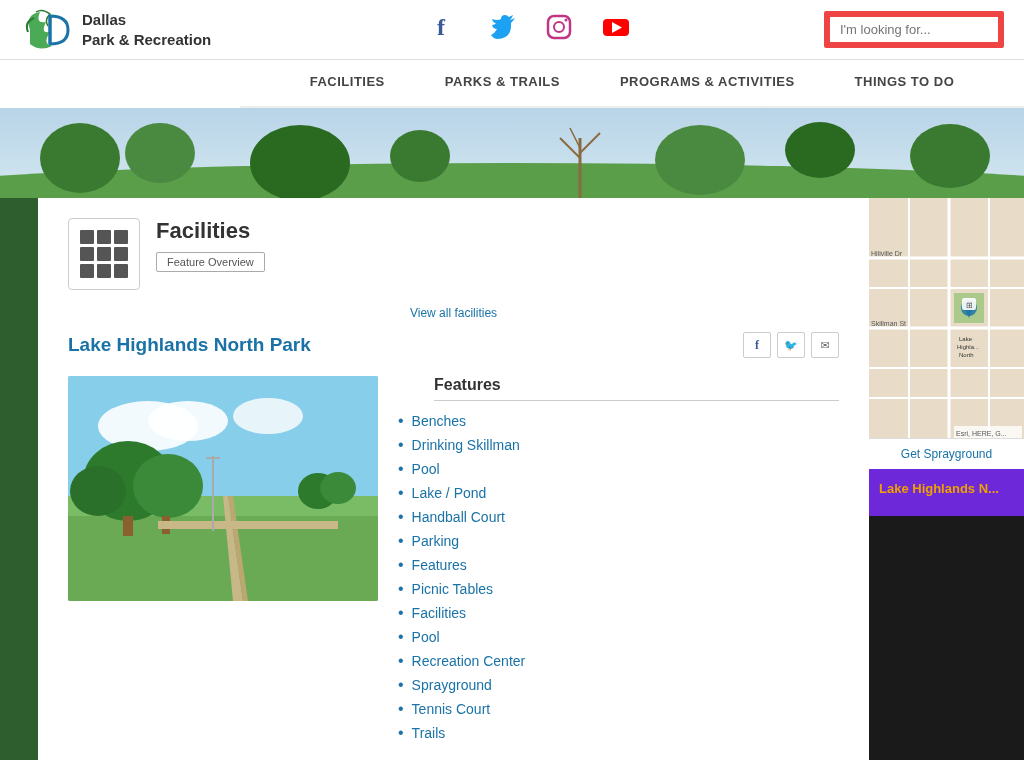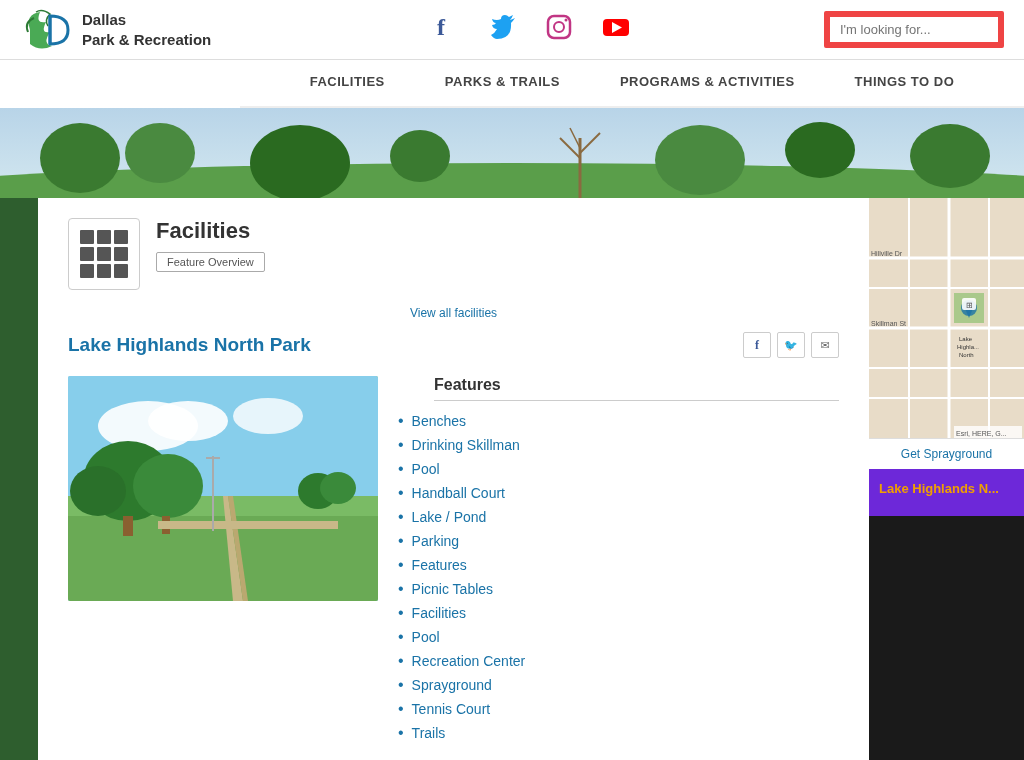--- a/index.html
+++ b/index.html
@@ -445,22 +445,22 @@
           <line x1="138" y1="82" x2="152" y2="82" stroke="#aaa" stroke-width="2"></line>
         </svg>
       </div>
 
       <div class="features-section">
         <div class="features-title">Features</div>
         <ul class="feature-list" id="feature-list">
         <li>Benches</li>
             <li>Drinking Skillman</li>
             <li>Pool</li>
+            <li>Lake / Pond</li>
             <li>Handball Court</li>
-            <li>Lake / Pond</li>
             <li>Parking</li>
             <li>Features</li>
             <li>Picnic Tables</li>
             <li>Facilities</li>
             <li>Pool</li>
             <li>Recreation Center</li>
             <li>Sprayground</li>
             <li>Tennis Court</li>
             <li>Trails</li>
           </ul>

